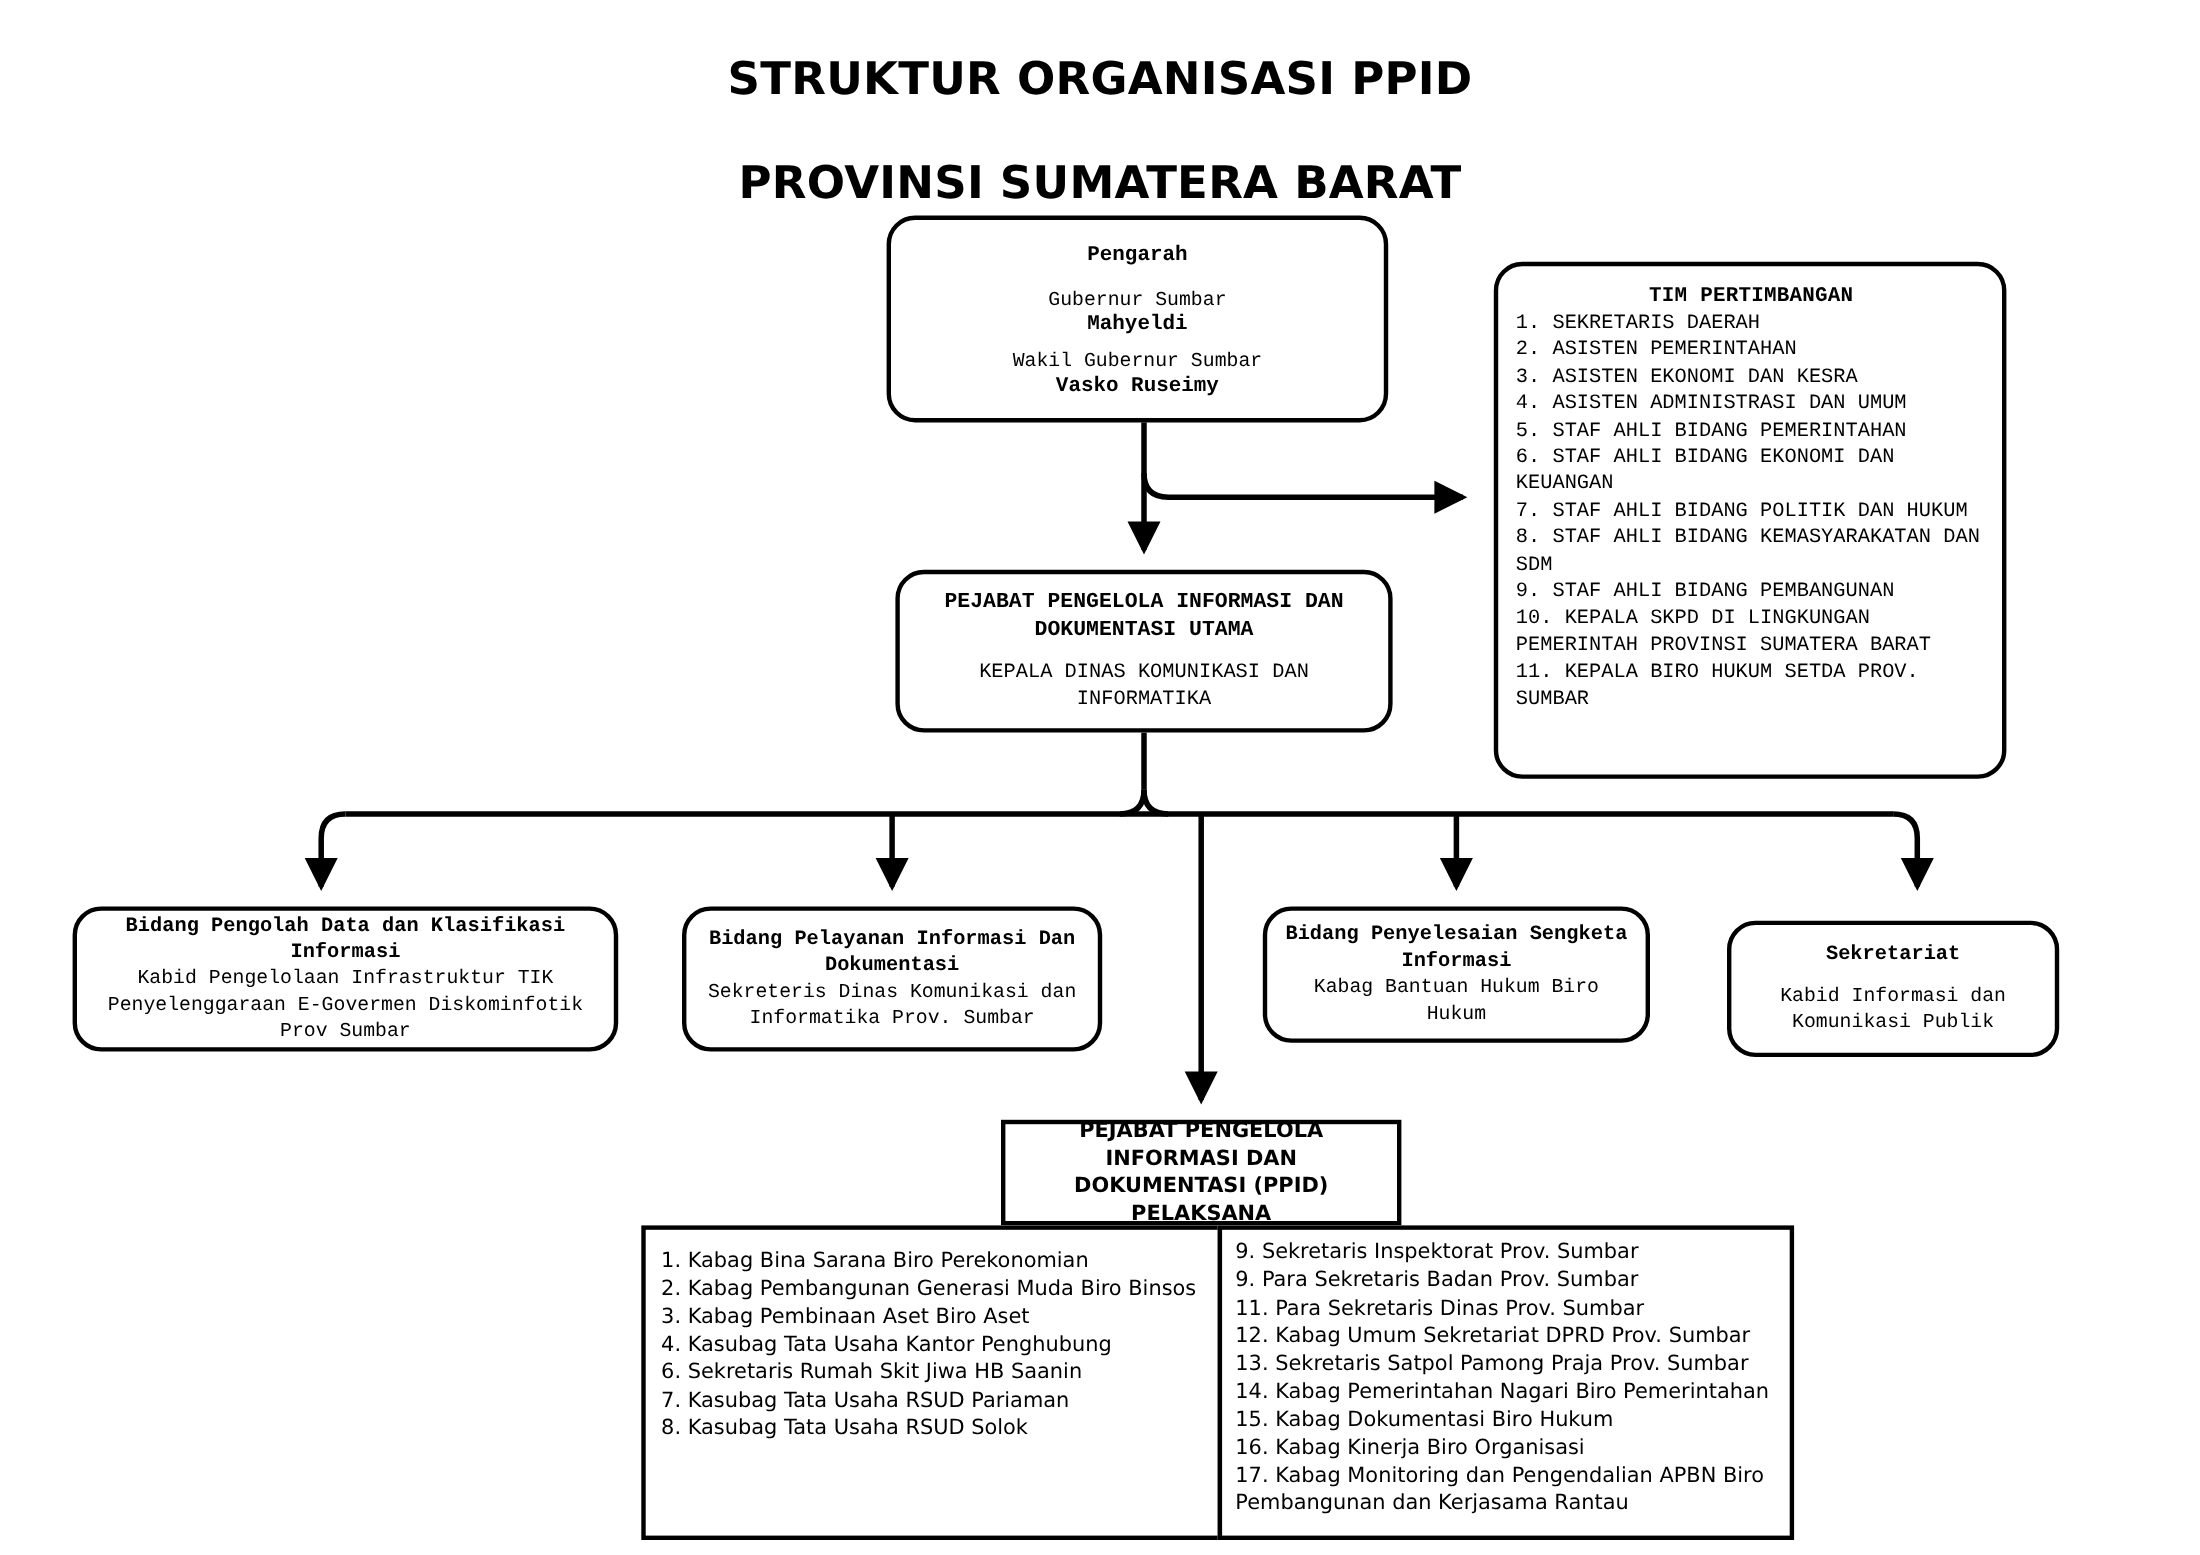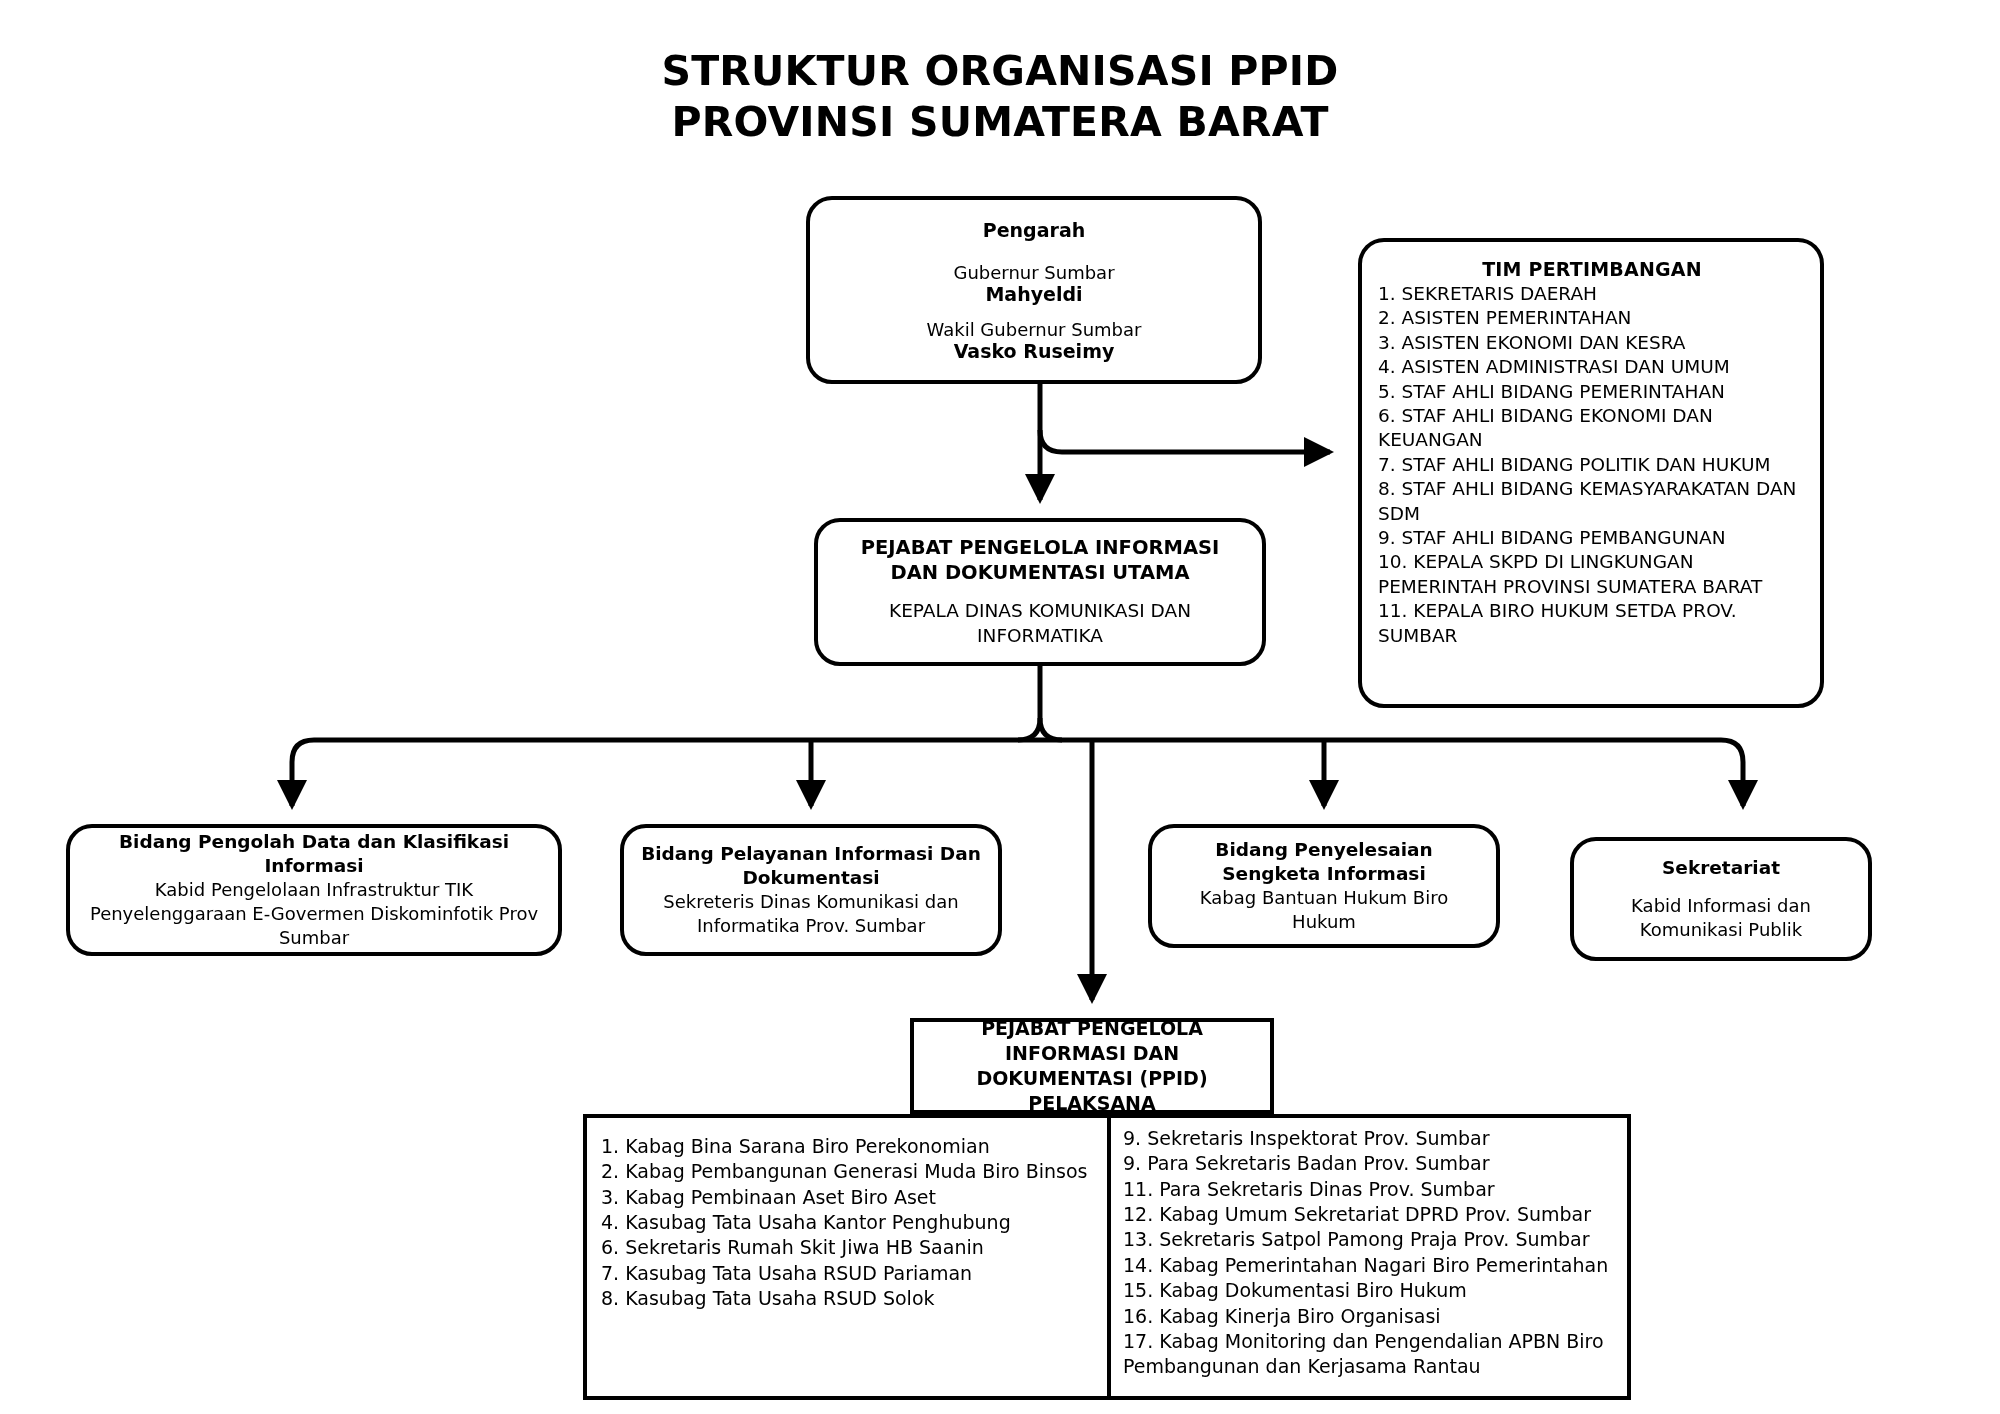--- a/index.html
+++ b/index.html
@@ -26,32 +26,32 @@
   .title {
     position: absolute;
     left: 0; top: 46px;
     width: 2000px;
     text-align: center;
     font-size: 41px;
     font-weight: bold;
     line-height: 1.25;
     letter-spacing: 0.2px;
   }
-  .title .l2 { display: block; }
+  .title .l2 { display: block; margin-top: 44px; }
 
   .node {
     position: absolute;
     border: 4px solid #000;
     background: #fff;
     display: flex;
     flex-direction: column;
     justify-content: center;
     text-align: center;
   }
-  .node.round { border-radius: 26px; }
+  .node.round { border-radius: 26px; font-family: Liberation Mono, monospace; }
   .node.sharp { border-radius: 0; }
 
   .n-title {
     font-weight: bold;
     line-height: 1.3;
   }
   .n-sub {
     line-height: 1.35;
   }
   .gap-sm { height: 14px; }

